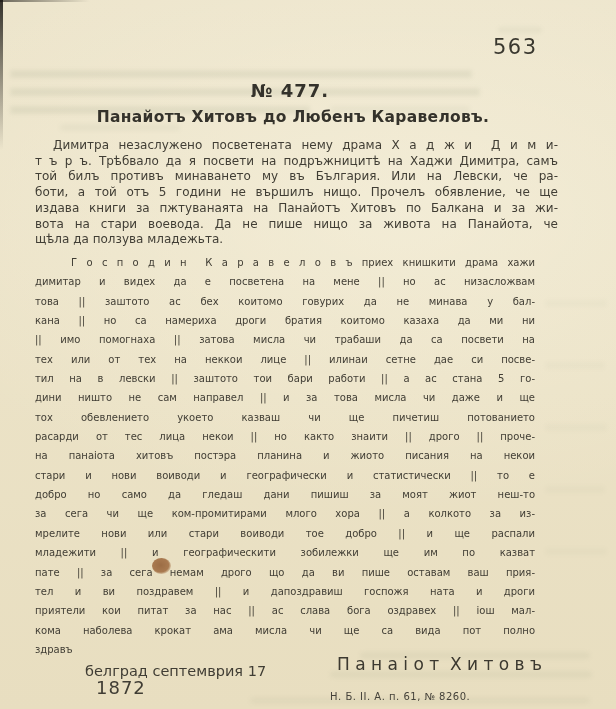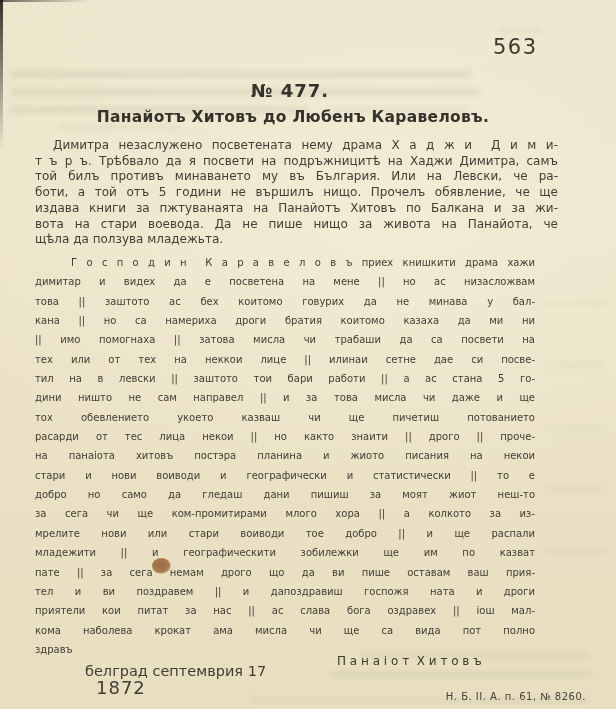--- a/index.html
+++ b/index.html
@@ -71,29 +71,29 @@
     text-align:justify; text-align-last:justify;
   }
   .letter .lline:first-child { text-indent:36px; }
   .letter .lline:last-child  { text-align-last:left; }
   .sig-place {
     position:absolute; left:85px; top:655px;
     font-size:14.5px; color:#403d34;margin-top:8px;
   }
   .sig-name {
     position:absolute; left:337px; top:654px;
-    font-size:12px; color:#3c3930; white-space:pre;
+    font-size:17px; color:#3c3930; white-space:pre;
   }
   .sig-year {
     position:absolute; left:96px; top:677px;
     font-size:18px; letter-spacing:1px; color:#403d34;
   }
   .footer-ref {
     position:absolute; left:330px; top:691px; width:256px;
-    text-align:right; font-size:10px; letter-spacing:.5px; color:#45423a;
+    text-align:left; font-size:10px; letter-spacing:.5px; color:#45423a;
   }
 </style>
 </head>
 <body>
 
 <div class="page">
 
   <div class="bleed">
     <span style="left:498px; top:27px;  width:44px;  height:6px; opacity:.14;"></span>
     <span style="left:10px;  top:70px;  width:462px; height:8px;"></span>

